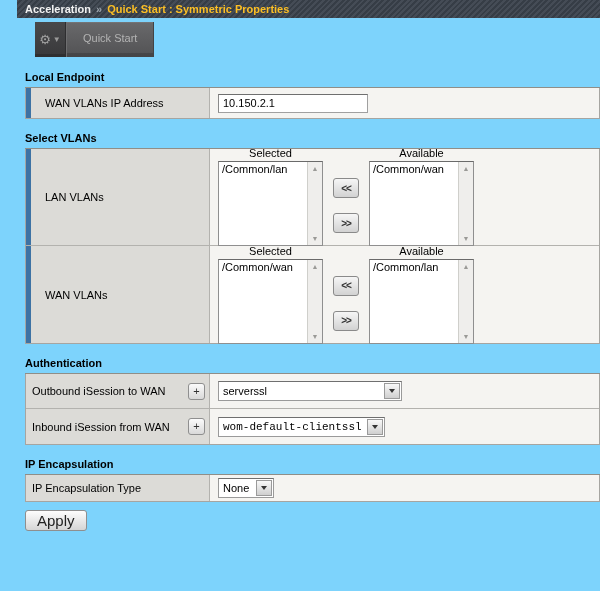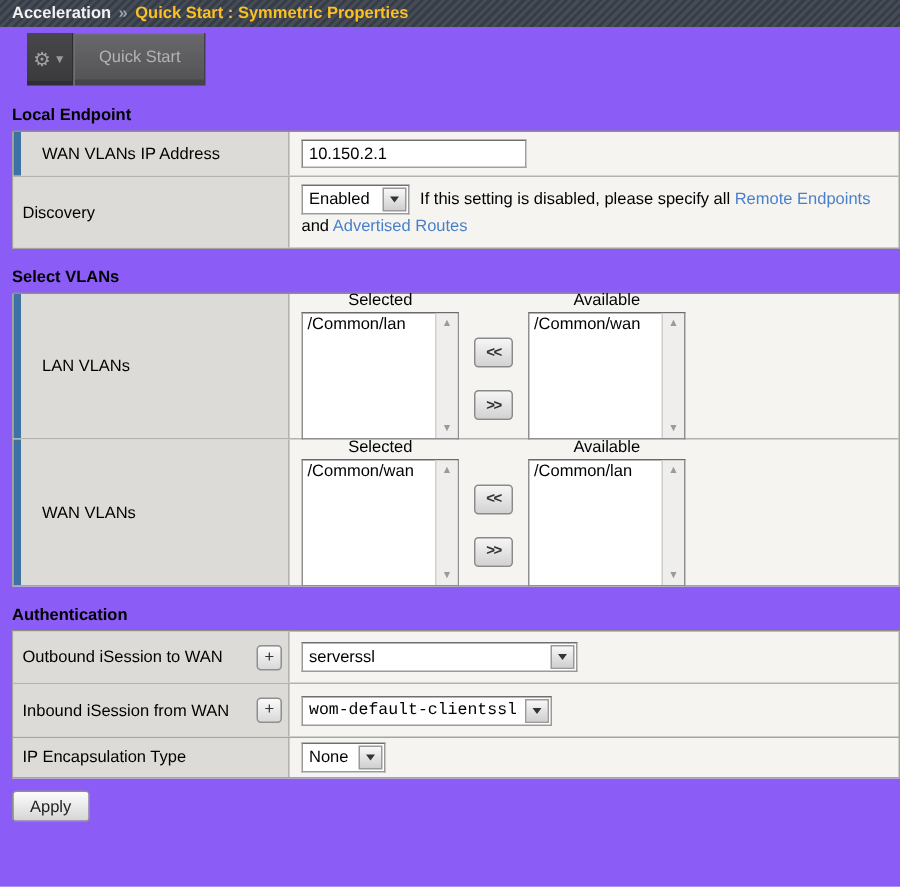--- a/index.html
+++ b/index.html
@@ -4,21 +4,21 @@
 <style>
   * { margin:0; padding:0; box-sizing:border-box; }
   html,body { width:600px; height:591px; }
   body {
     font-family: "Liberation Sans", "DejaVu Sans", sans-serif;
     font-size: 11px;
     color: #000;
     background: #e9e8e4;
     overflow: hidden;
   }
-  .screen { width:600px; height:591px; background:#8b5cf6; }
+  .screen { width:600px; height:591px; background:#7dd3fc;padding-left:17px; }
 
   
   .breadcrumb-bar {
     height:18px;
     background: repeating-linear-gradient(135deg,#454c56 0px,#454c56 2px,#363d46 2px,#363d46 4px);
     color:#fff;
     line-height:18px;
     padding-left:8px;
     font-weight:bold;
     white-space:nowrap;
@@ -166,21 +166,21 @@
     font-family:inherit; font-size:10px; color:#333; font-weight:bold;
     letter-spacing:-1px; cursor:pointer; padding:0;
   }
 
   
   .apply-btn {
     margin-top:8px;
     height:21px; padding:0 11px;
     border:1px solid #8f8f8f; border-radius:3px;
     background:linear-gradient(#fdfdfd,#d5d5d5);
-    font-family:inherit; font-size:11px; color:#222;
+    font-family:inherit; font-size:15px; color:#222;
     cursor:pointer;
   }
 </style>
 </head>
 <body>
 
 <div class="screen">
 
   <div class="breadcrumb-bar">
     <span class="crumb-section">Acceleration</span><span class="crumb-sep">»</span><span class="crumb-page">Quick Start : Symmetric Properties</span>
@@ -203,37 +203,20 @@
     <div class="form-table">
       <div class="frow r-ip">
         <div class="fl required">
           <span class="req-bar"></span>
           <span>WAN VLANs IP Address</span>
         </div>
         <div class="fv">
           <input class="text-input" type="text" value="10.150.2.1" style="">
         </div>
       </div>
-      <div class="frow r-disc">
-        <div class="fl">
-          <span>Discovery</span>
-        </div>
-        <div class="fv disc-cell">
-          <span class="select w-enabled">
-            <span class="sel-text">Enabled</span>
-            <span class="sel-arrow-box">
-                <span class="tri-down"></span>
-              </span>
-          </span>
-          <span>If this setting is disabled, please specify all</span>
-          <a class="link">Remote Endpoints</a>
-          <span>and</span>
-          <a class="link">Advertised Routes</a>
-        </div>
-      </div>
     </div>
 
     
     <div class="section-title">Select VLANs</div>
     <div class="form-table">
 
       <div class="frow r-vlan">
         <div class="fl required">
           <span class="req-bar"></span>
           <span>LAN VLANs</span>
@@ -340,20 +323,21 @@
             <span class="sel-text">wom-default-clientssl</span>
             <span class="sel-arrow-box">
                 <span class="tri-down"></span>
               </span>
           </span>
         </div>
       </div>
     </div>
 
     
+    <div class="section-title">IP Encapsulation</div>
     <div class="form-table">
       <div class="frow r-enc">
         <div class="fl">
           <span>IP Encapsulation Type</span>
         </div>
         <div class="fv">
           <span class="select w-none">
             <span class="sel-text">None</span>
             <span class="sel-arrow-box">
                 <span class="tri-down"></span>

